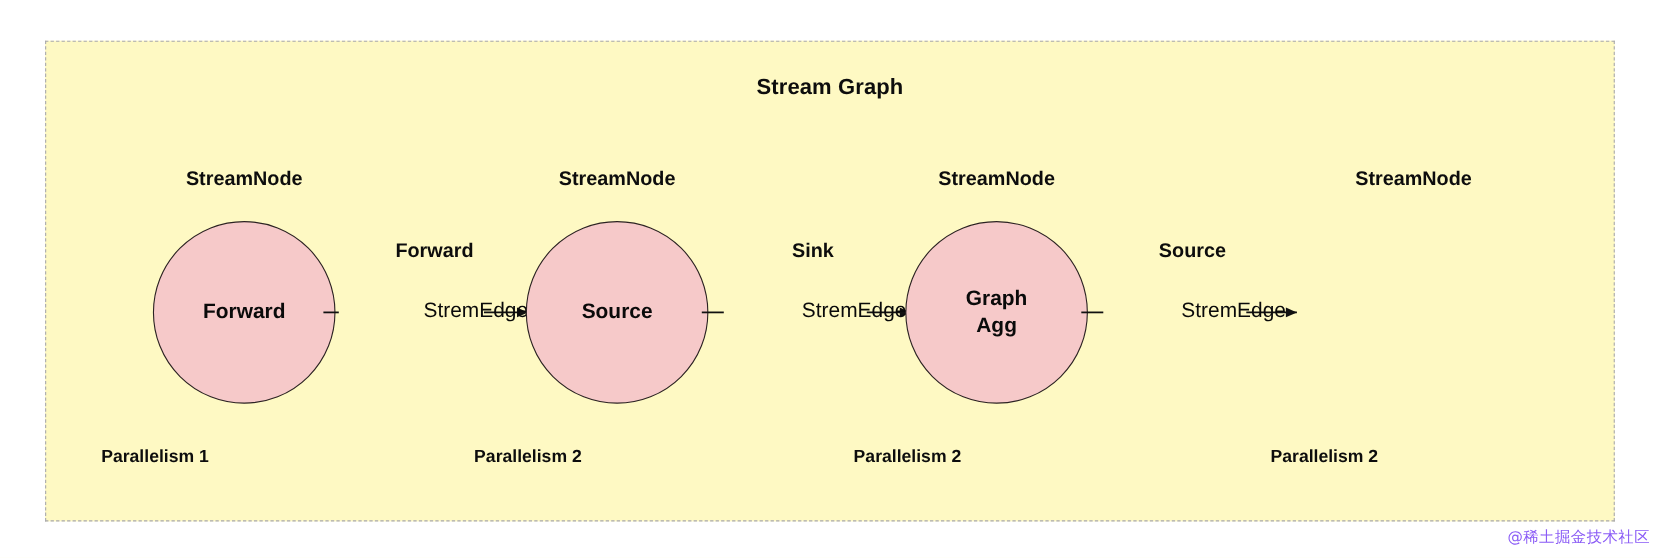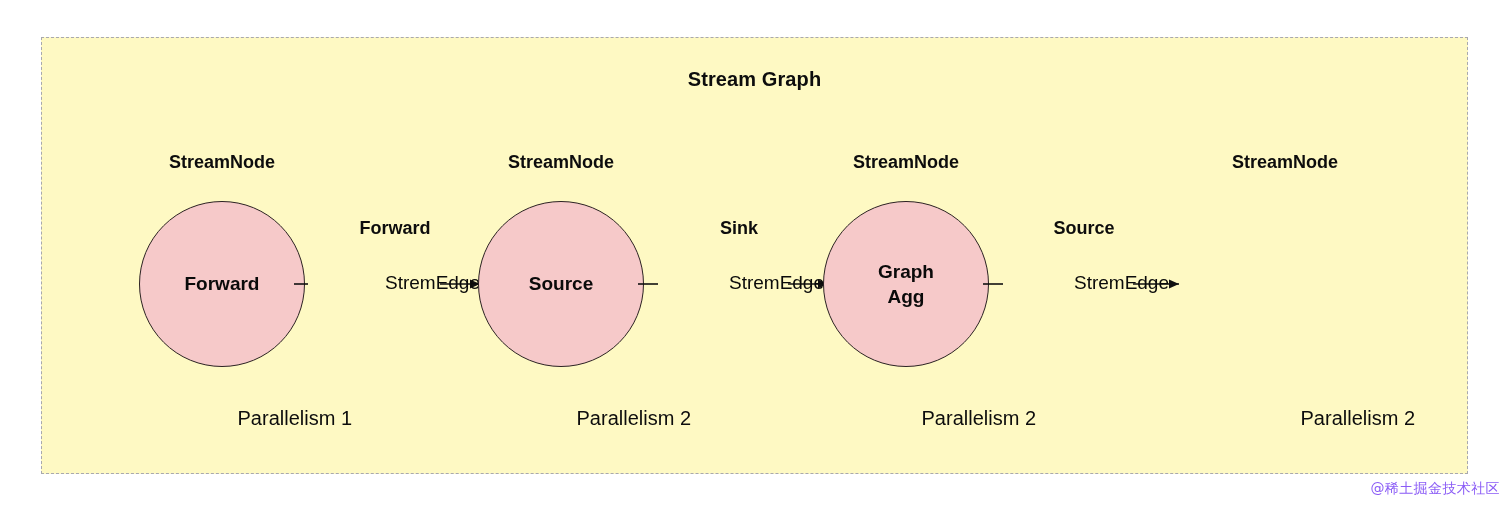--- a/index.html
+++ b/index.html
@@ -83,23 +83,23 @@
     text-align: center;
     line-height: 1.32;
     white-space: pre-line;
   }
 
   .node-parallelism-label {
     position: absolute;
     top: 369px;
     left: 0;
     width: 100%;
-    text-align: right;
-    font-size: 20px;
-    font-weight: normal;
+    text-align: left;
+    font-size: 16px;
+    font-weight: bold;
     color: #0d0d0d;
   }
 
   
   .edge-group {
     position: absolute;
     top: 0;
     height: 100%;
     width: 170px;
   }

